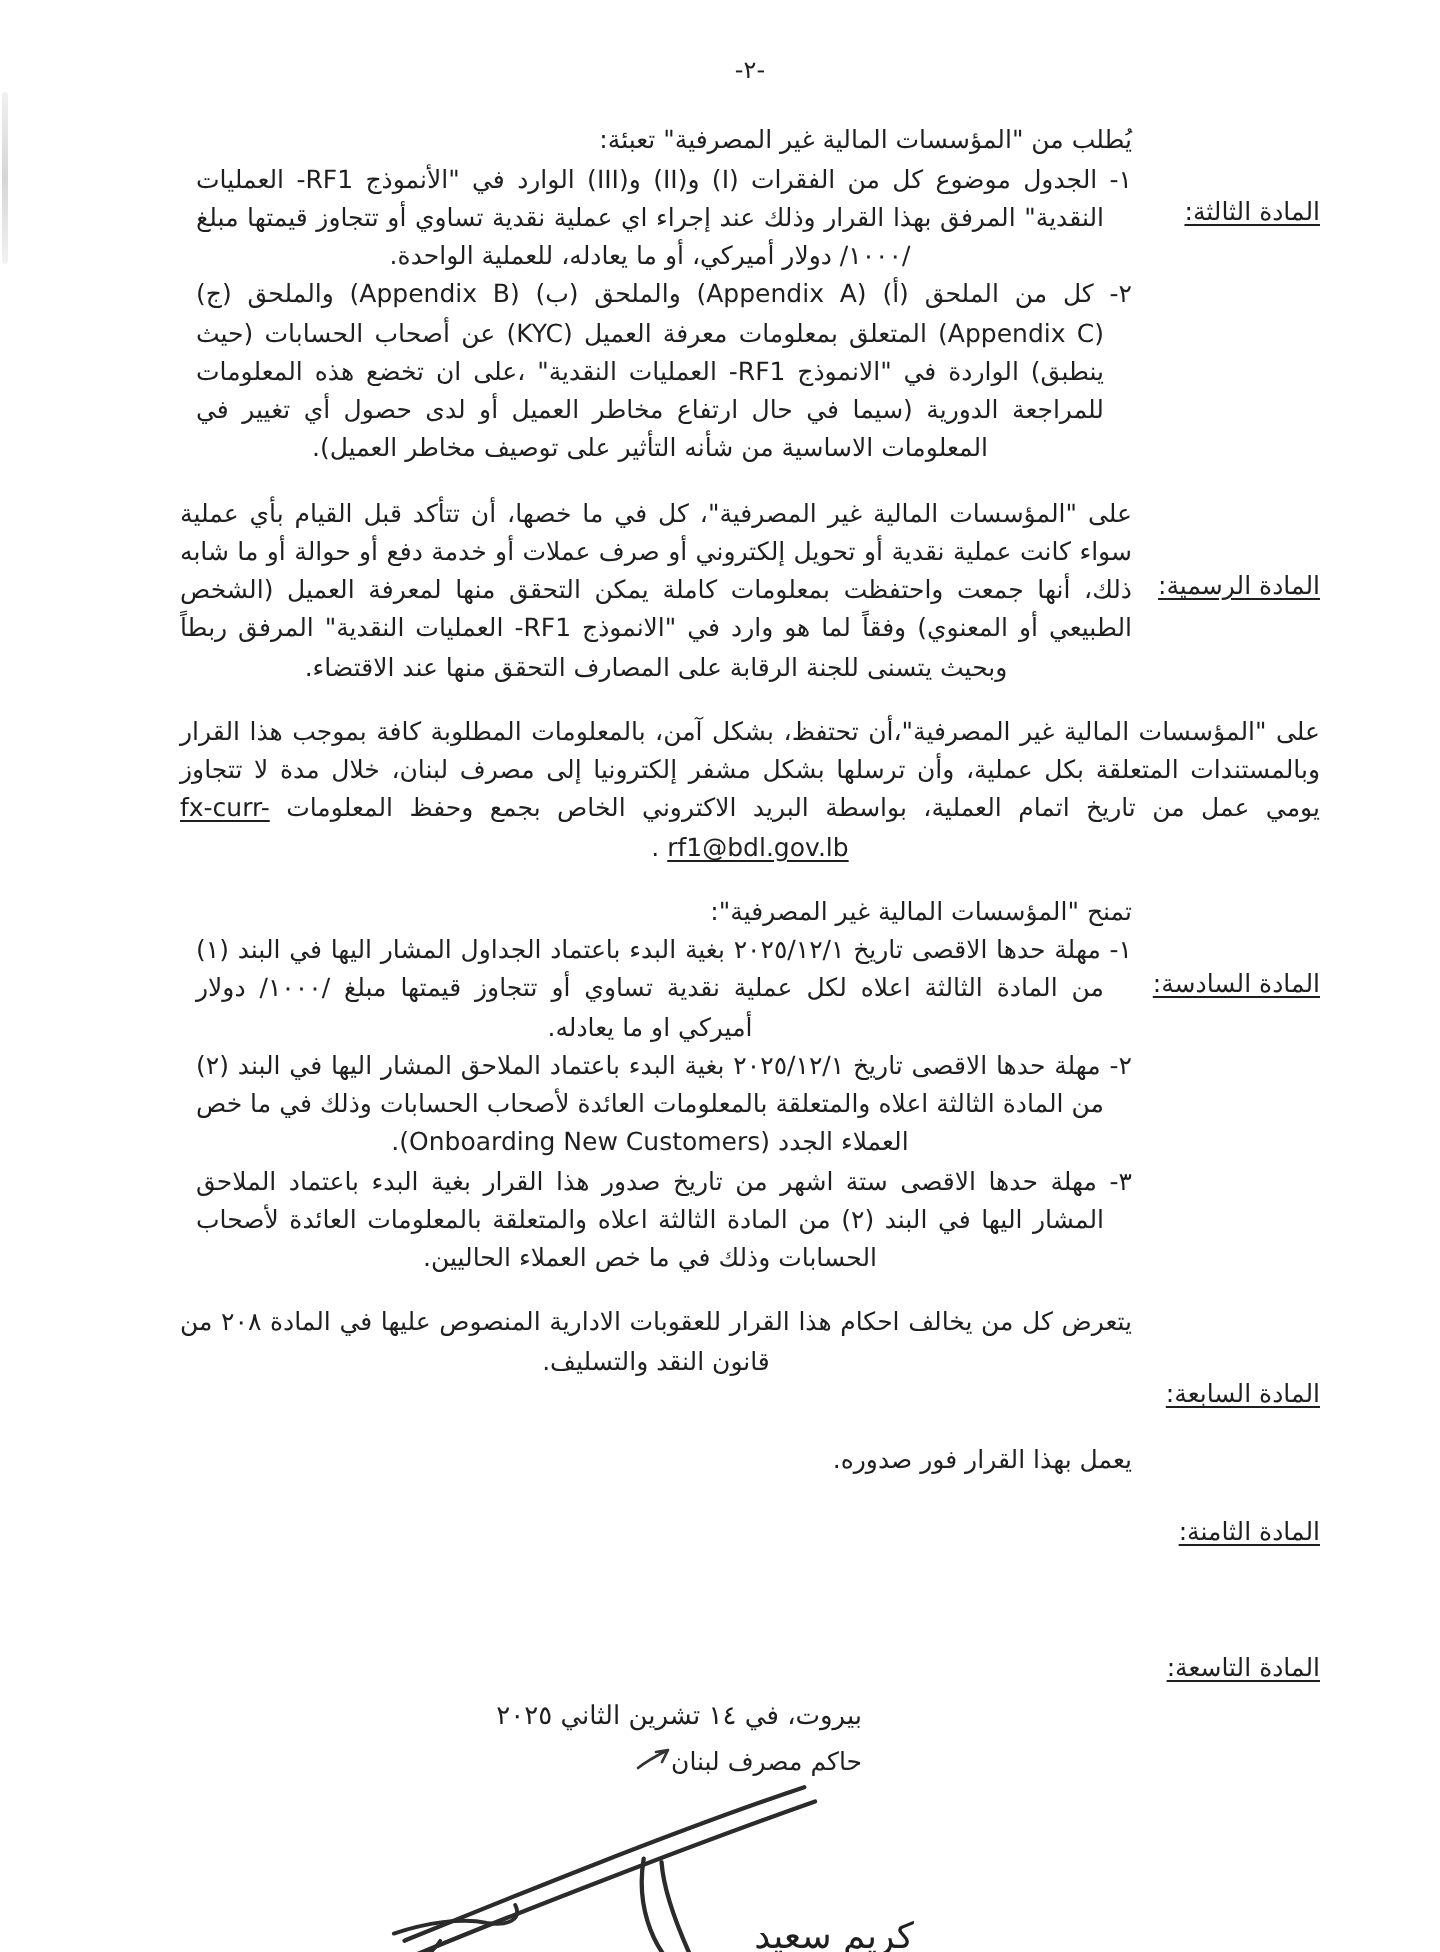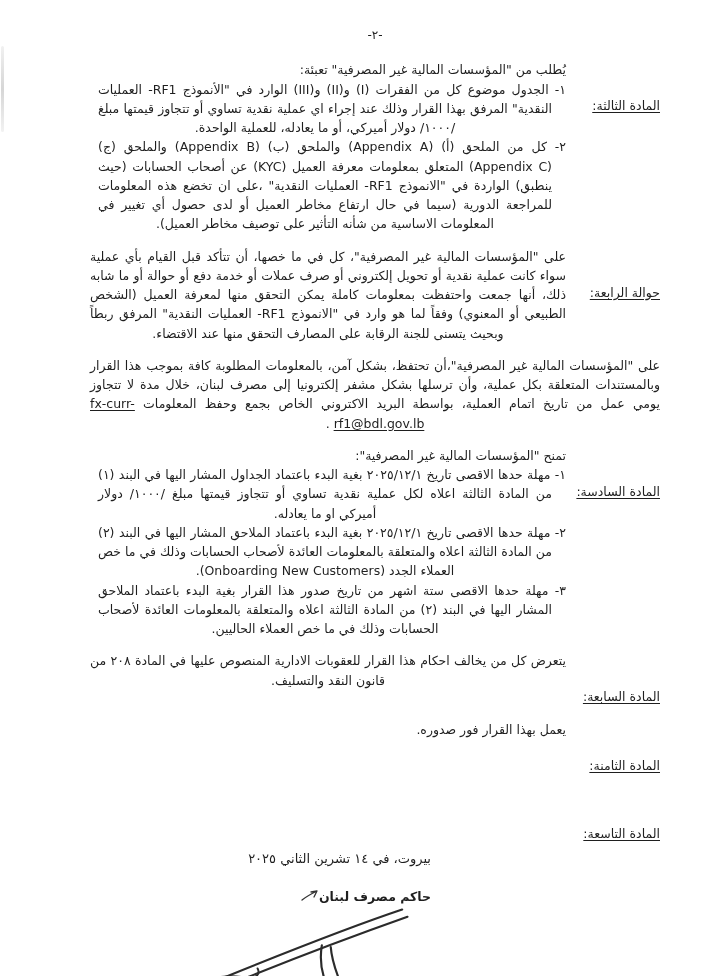--- a/index.html
+++ b/index.html
@@ -37,21 +37,21 @@
   .a-body p{margin:0;}
   .p-intro{text-align:right;}
   .jc{text-align:justify;text-align-last:center;}
   .p-item{padding-right:14px;text-indent:-14px;padding-left:8px;}
   .email{text-decoration:underline;text-underline-offset:2px;unicode-bidi:embed;}
   .sig-block{
     width:255px;
     margin:4px auto 0 86px;
   }
   .sig-date{font-size:13px;white-space:nowrap;}
-  .sig-title{font-size:12.5px;margin-top:18px;font-weight:bold;}
+  .sig-title{font-size:12.5px;margin-top:2px;}
   .flourish-icon{display:inline-block;vertical-align:middle;margin-left:4px;}
   .sig-scrawl{display:block;margin:-12px auto -46px;}
   .sig-name{position:relative;left:26px;font-size:18px;}
   .scan-artifact{
     position:absolute;left:1px;top:46px;width:3px;height:86px;
     background:linear-gradient(#f1f1f1,#d6d6d6,#f2f2f2);
     border-radius:2px;
   }
 </style>
 </head>
@@ -65,21 +65,21 @@
   <section class="a-sec">
     <div class="a-label">المادة الثالثة:</div>
     <div class="a-body">
       <p class="p-intro">يُطلب من "المؤسسات المالية غير المصرفية" تعبئة:</p>
       <p class="p-item jc">١- الجدول موضوع كل من الفقرات (I) و(II) و(III) الوارد في "الأنموذج RF1- العمليات النقدية" المرفق بهذا القرار وذلك عند إجراء اي عملية نقدية تساوي أو تتجاوز قيمتها مبلغ /١٠٠٠/ دولار أميركي، أو ما يعادله، للعملية الواحدة.</p>
       <p class="p-item jc">٢- كل من الملحق (أ) (Appendix A) والملحق (ب) (Appendix B) والملحق (ج) (Appendix C) المتعلق بمعلومات معرفة العميل (KYC) عن أصحاب الحسابات (حيث ينطبق) الواردة في "الانموذج RF1- العمليات النقدية" ،على ان تخضع هذه المعلومات للمراجعة الدورية (سيما في حال ارتفاع مخاطر العميل أو لدى حصول أي تغيير في المعلومات الاساسية من شأنه التأثير على توصيف مخاطر العميل).</p>
     </div>
   </section>
 
   <section class="a-sec">
-    <div class="a-label">حوالة الرابعة:</div>
+    <div class="a-label">المادة الرسمية:</div>
     <div class="a-body">
       <p class="jc">على "المؤسسات المالية غير المصرفية"، كل في ما خصها، أن تتأكد قبل القيام بأي عملية سواء كانت عملية نقدية أو تحويل إلكتروني أو صرف عملات أو خدمة دفع أو حوالة أو ما شابه ذلك، أنها جمعت واحتفظت بمعلومات كاملة يمكن التحقق منها لمعرفة العميل (الشخص الطبيعي أو المعنوي) وفقاً لما هو وارد في "الانموذج RF1- العمليات النقدية" المرفق ربطاً وبحيث يتسنى للجنة الرقابة على المصارف التحقق منها عند الاقتضاء.</p>
     </div>
   </section>
 
   <section class="a-sec">
     <div class="a-body">
       <p class="jc"><span>على "المؤسسات المالية غير المصرفية"،أن تحتفظ، بشكل آمن، بالمعلومات المطلوبة كافة بموجب هذا القرار وبالمستندات المتعلقة بكل عملية، وأن ترسلها بشكل مشفر إلكترونيا إلى مصرف لبنان، خلال مدة لا تتجاوز يومي عمل من تاريخ اتمام العملية، بواسطة البريد الاكتروني الخاص بجمع وحفظ المعلومات </span><span class="email" dir="ltr">fx-curr-rf1@bdl.gov.lb</span><span> .</span></p>
     </div>
   </section>

